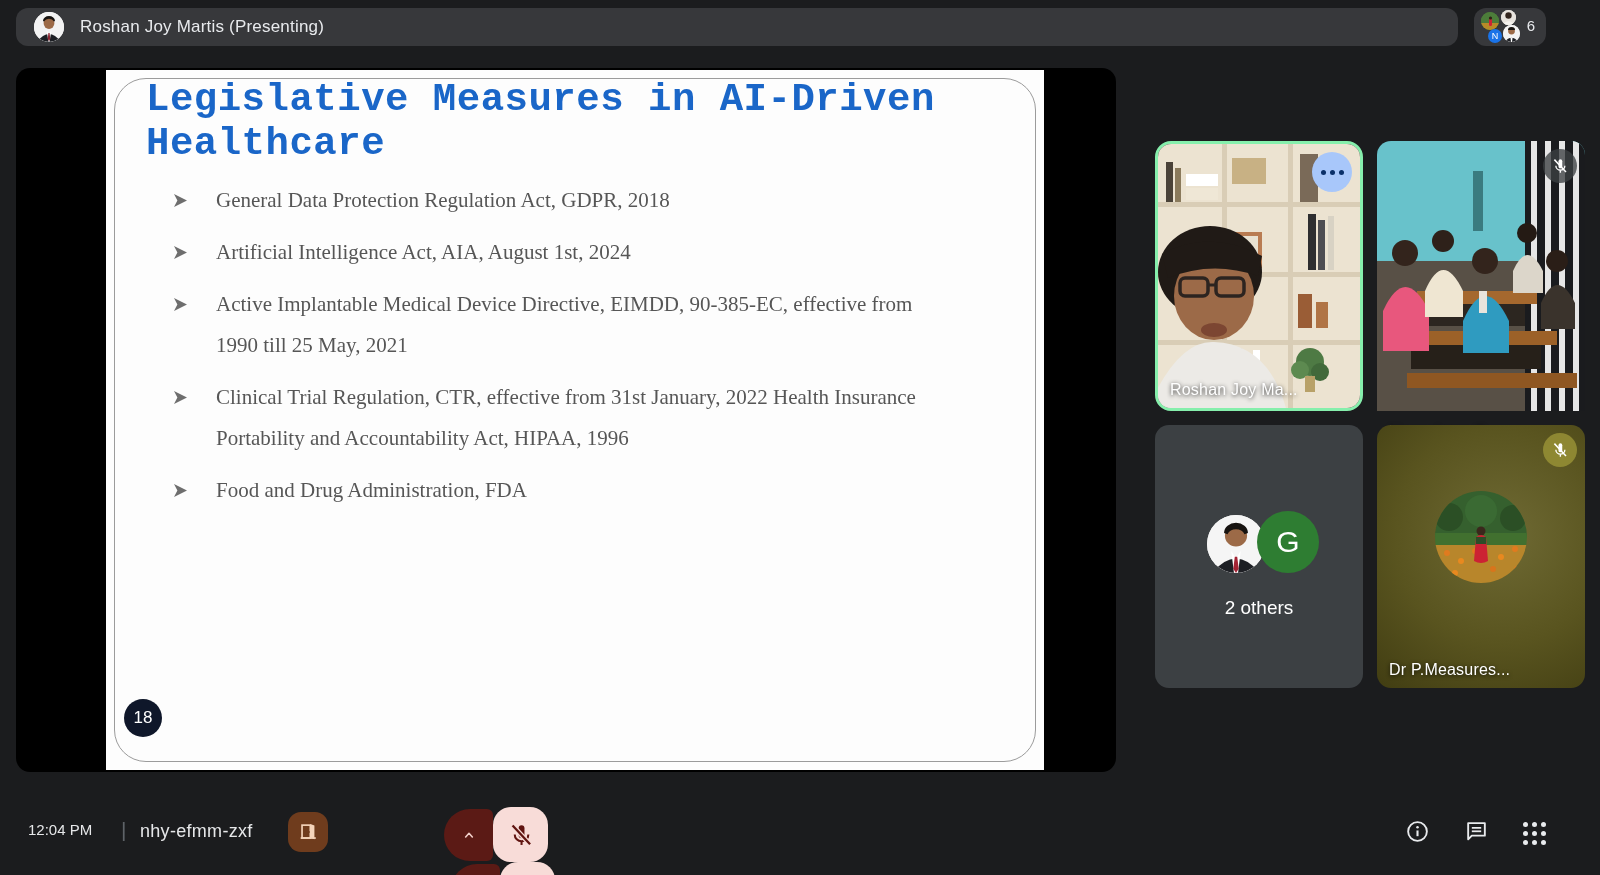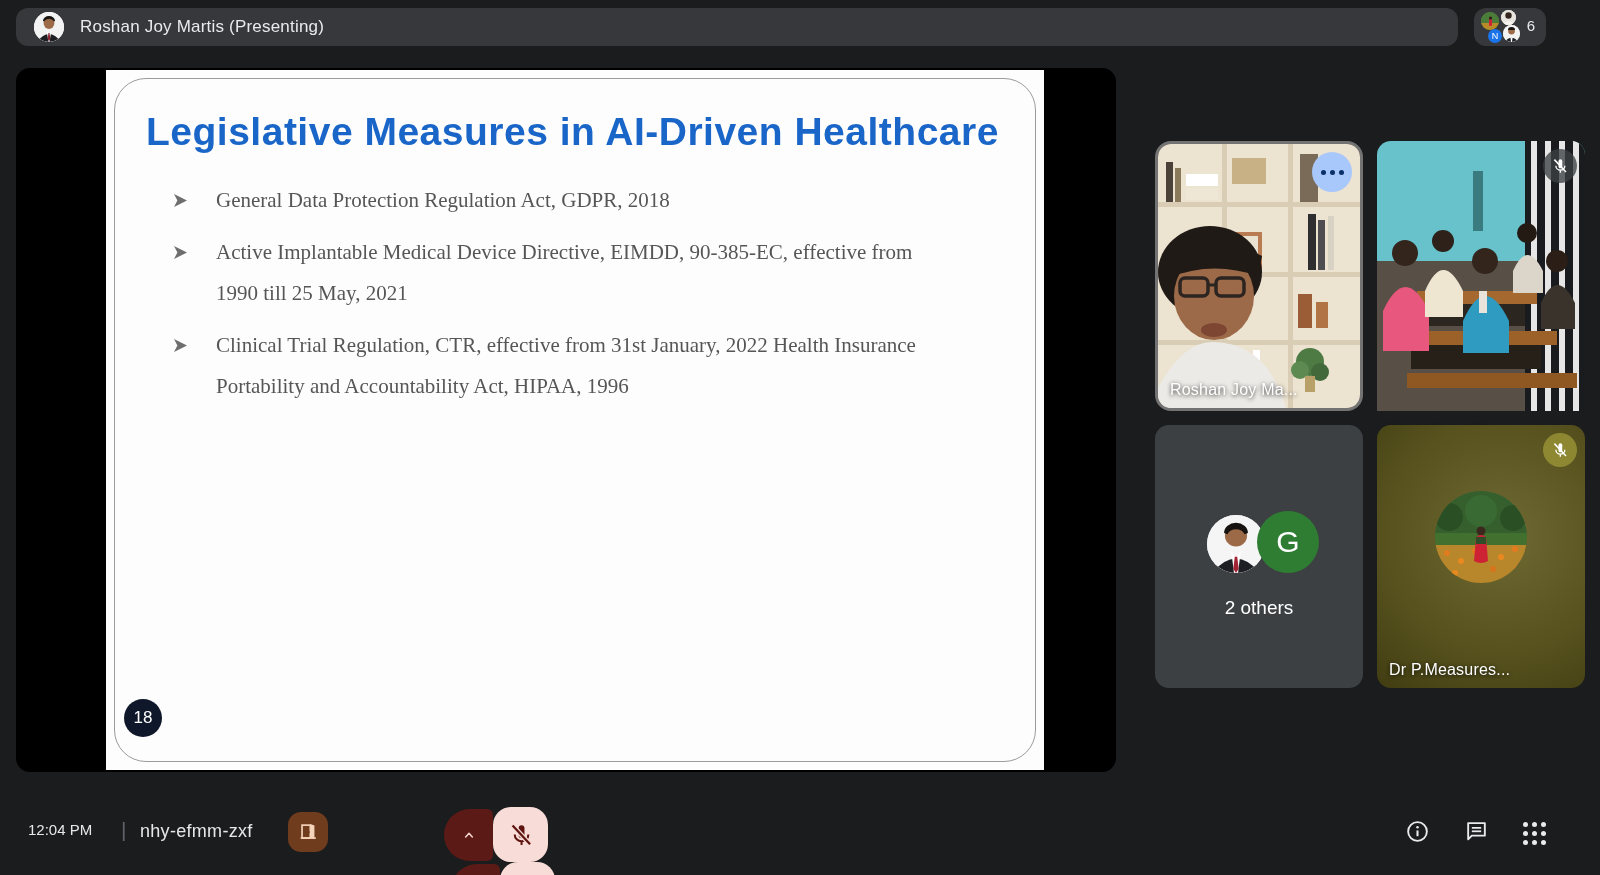--- a/index.html
+++ b/index.html
@@ -17,37 +17,37 @@
                 background:#37383b; border-radius:12px; }
   .cluster { position:absolute; left:7px; top:2px; width:38px; height:34px; }
   .mini { position:absolute; border-radius:50%; overflow:hidden; }
   .count-num { position:absolute; right:11px; top:9px; color:#e8eaed; font-size:15px; }
 
   
   .stage { position:absolute; left:16px; top:68px; width:1100px; height:704px;
            background:#000; border-radius:14px; }
   .slide { position:absolute; left:90px; top:2px; width:938px; height:700px; background:#fdfdfd; }
   .slide-border { position:absolute; inset:8px; border:1px solid #9b9b9b; border-radius:32px; }
-  .slide-title { position:absolute; left:40px; top:40px; font-family:Liberation Sans, sans-serif;
+  .slide-title { position:absolute; left:40px; top:8px; font-family:Liberation Mono, monospace;
                  font-weight:bold; font-size:39px; color:#1a66c8; letter-spacing:.5px; }
   .slide-list { position:absolute; left:58px; top:110px; width:846px; list-style:none; }
   .slide-list li { position:relative; padding-left:52px; margin-bottom:11px;
                    font-family:"Liberation Serif", serif; font-size:21px; line-height:41px;
                    color:#565656; white-space:pre-wrap; }
   .arrow-bullet { position:absolute; left:10px; top:14px; width:13px; height:13px; background:#6e6e6e;
                   clip-path:polygon(0 0, 100% 50%, 0 100%, 26% 50%); }
   .page-badge { position:absolute; left:18px; top:629px; width:38px; height:38px; border-radius:50%;
                 background:#0f172a; color:#fff; font-size:17px; display:flex;
                 align-items:center; justify-content:center; }
 
   
   .tile { position:absolute; border-radius:14px; overflow:hidden; }
   .tile .name { position:absolute; left:12px; bottom:9px; color:#fff; font-size:16px;
                 text-shadow:0 1px 4px rgba(0,0,0,.85); letter-spacing:.2px; }
-  .tile-1 { left:1155px; top:141px; width:208px; height:270px; border:3px solid #737373; border-radius:16px; }
+  .tile-1 { left:1155px; top:141px; width:208px; height:270px; border:3px solid #86efac; border-radius:16px; }
   .tile-2 { left:1377px; top:141px; width:208px; height:309px; }
   .tile-3 { left:1155px; top:425px; width:208px; height:263px; background:#3c4043; }
   .tile-4 { left:1377px; top:425px; width:208px; height:263px;
             background:radial-gradient(circle at 60% 42%, #6f6a34 0%, #59541f 55%, #413d12 100%); }
   .tile-menu { position:absolute; top:8px; right:8px; width:40px; height:40px; border-radius:50%;
                background:#a8c7fa; display:flex; align-items:center; justify-content:center; gap:4px; }
   .tile-menu i { width:5px; height:5px; border-radius:50%; background:#0a3069; display:block; }
   .mute-badge { position:absolute; top:8px; right:8px; width:34px; height:34px; border-radius:50%;
                 display:flex; align-items:center; justify-content:center; }
   .mute-gray { background:rgba(60,64,67,.78); }
@@ -134,24 +134,26 @@
   </div>
   <span class="count-num">6</span>
 </div>
 
 <div class="stage">
   <div class="slide">
     <div class="slide-border"></div>
     <h1 class="slide-title">Legislative Measures in AI-Driven Healthcare</h1>
     <ul class="slide-list">
       <li><i class="arrow-bullet"></i><span>General Data Protection Regulation Act, GDPR, 2018</span></li>
+      <li><i class="arrow-bullet"></i><span>Artificial Intelligence Act, AIA, August 1st, 2024</span></li>
       <li><i class="arrow-bullet"></i><span>Active Implantable Medical Device Directive, EIMDD, 90-385-EC, effective from
 1990 till 25 May, 2021</span></li>
       <li><i class="arrow-bullet"></i><span>Clinical Trial Regulation, CTR, effective from 31st January, 2022 Health Insurance
 Portability and Accountability Act, HIPAA, 1996</span></li>
+      <li><i class="arrow-bullet"></i><span>Food and Drug Administration, FDA</span></li>
     </ul>
     <div class="page-badge">
         <span>18</span>
       </div>
   </div>
 </div>
 
 <div class="tile tile-1">
   <svg width="202" height="264" viewBox="0 0 202 264" preserveAspectRatio="none">
     <rect width="202" height="264" fill="#ece3d1"></rect>

